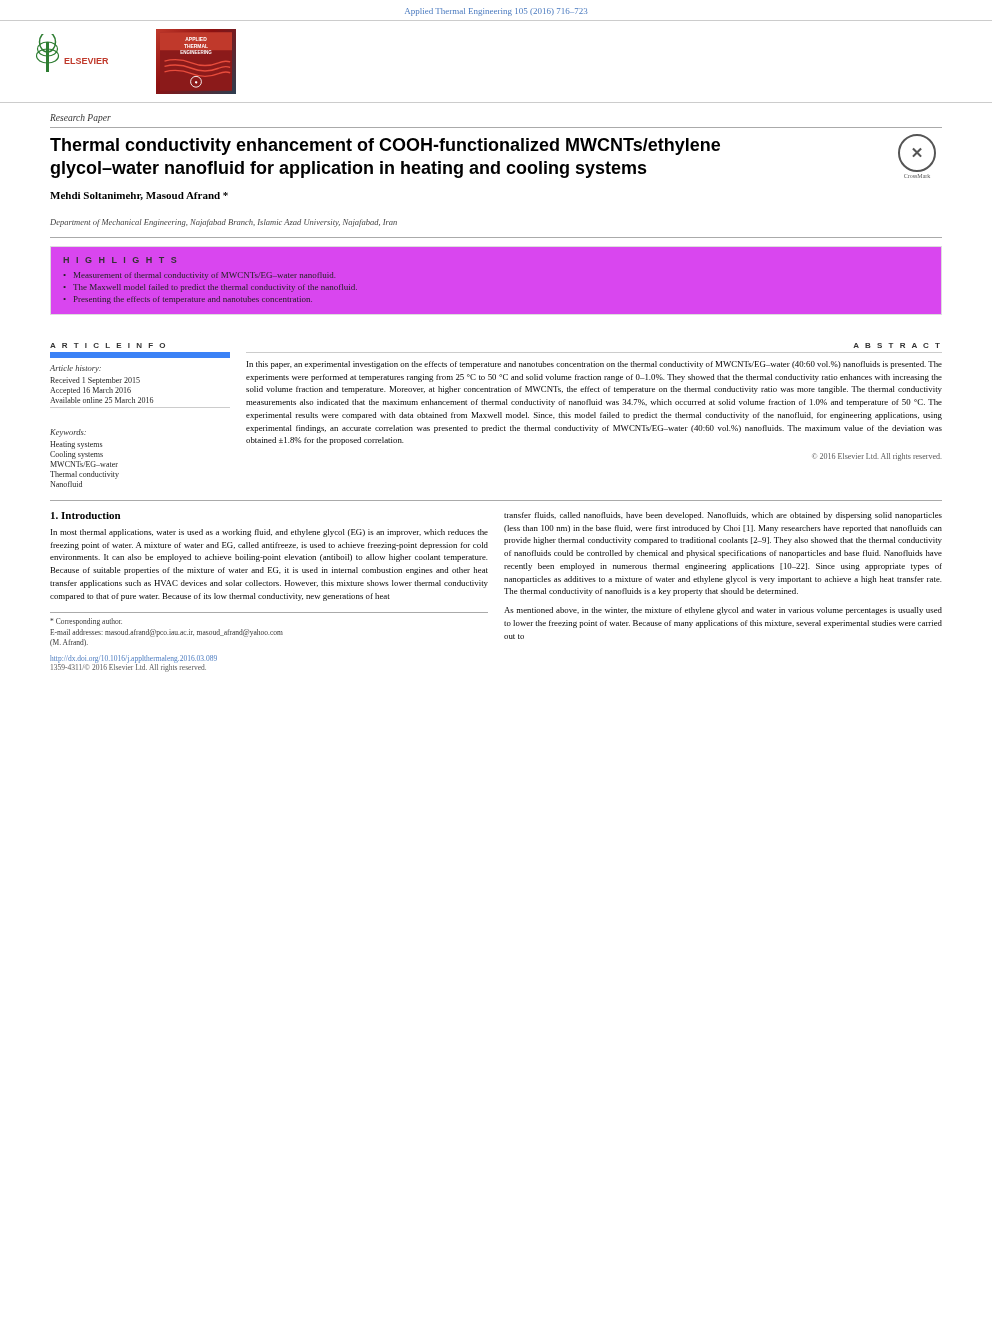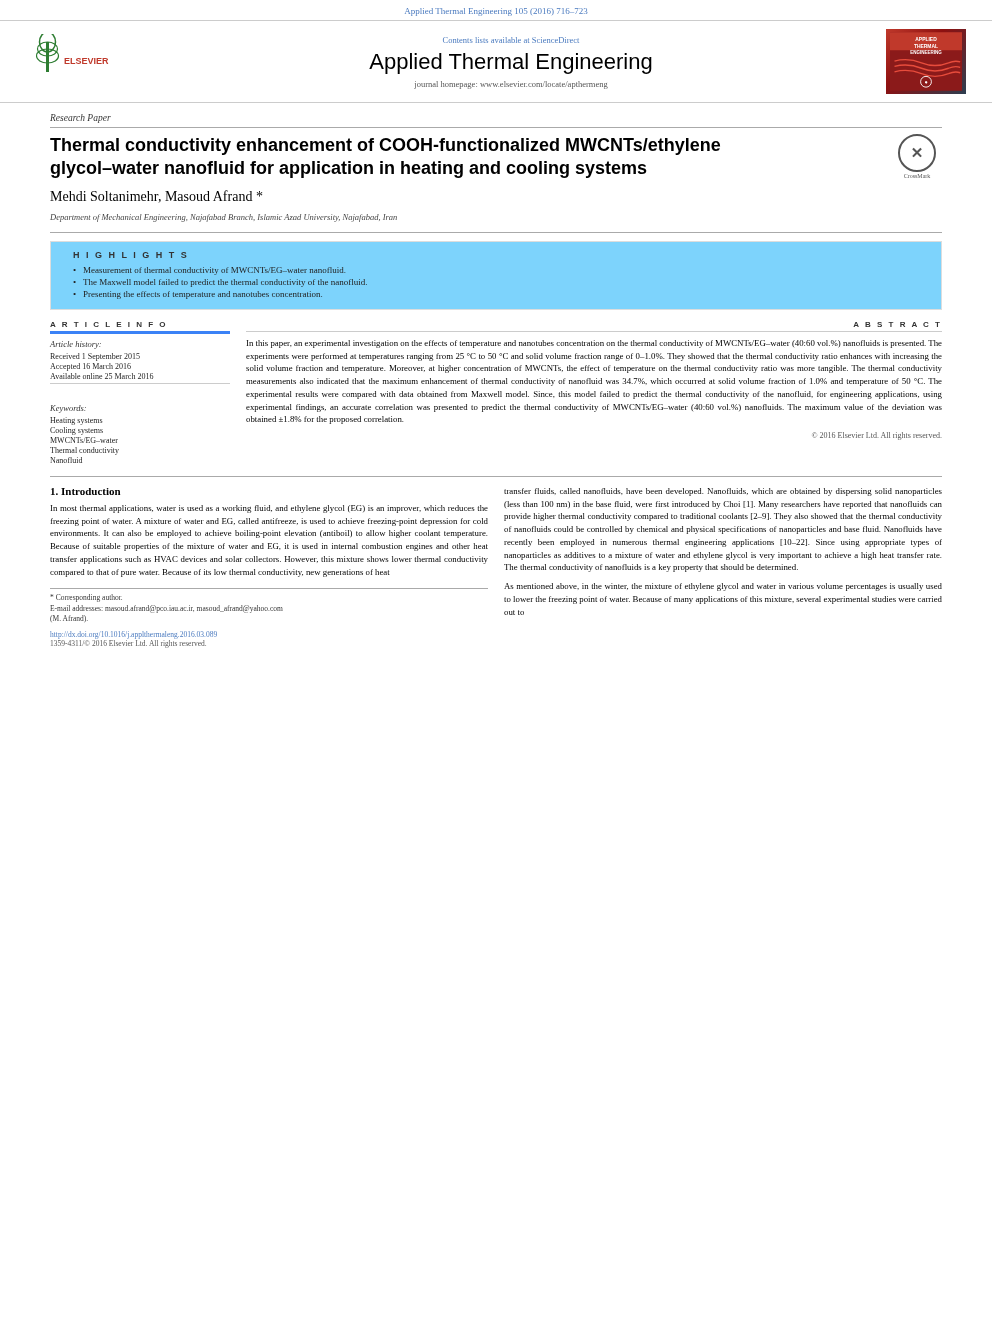--- a/index.html
+++ b/index.html
@@ -114,35 +114,36 @@
       border-radius: 50%;
       border: 2px solid #555;
       display: flex;
       align-items: center;
       justify-content: center;
       font-size: 15px;
       color: #555;
       font-weight: bold;
     }
     .authors {
-      font-size: 14px;
-      margin-bottom: 7px;
-      color: #000;
+      font-size: 11px;
+      margin-bottom: 16px;
+      color: #000;
+      font-weight: bold;
     }
     .affiliation {
       font-size: 8.5px;
       font-style: italic;
       color: #444;
       margin-bottom: 10px;
     }
     .highlights-section {
       border: 1px solid #ddd;
-      background: #7dd3fc;
-      padding: 8px 22px;
-      margin-bottom: 10px;
+      background: #d946ef;
+      padding: 8px 12px;
+      margin-bottom: 26px;
     }
     .highlights-title {
       font-size: 9px;
       letter-spacing: 2px;
       font-weight: bold;
       color: #333;
       margin-bottom: 5px;
       font-family: Arial, sans-serif;
     }
     .highlights-list {
@@ -170,21 +171,21 @@
       width: 180px;
       flex-shrink: 0;
     }
     .article-info-title {
       font-size: 8px;
       letter-spacing: 2px;
       font-weight: bold;
       color: #333;
       margin-bottom: 5px;
       font-family: Arial, sans-serif;
-      border-bottom: 3px solid #3b82f6;
+      border-bottom: 6px solid #3b82f6;
       padding-bottom: 2px;
     }
     .article-history-label {
       font-size: 8.5px;
       font-style: italic;
       color: #333;
       margin-bottom: 3px;
     }
     .article-history-item {
       font-size: 8px;
@@ -291,30 +292,20 @@
     <svg class="elsevier-logo" viewBox="0 0 90 55">
       <rect x="0" y="0" width="90" height="55" fill="#fff"></rect>
 
       <rect x="10" y="8" width="3" height="30" fill="#2e7d32"></rect>
       <ellipse cx="11.5" cy="8" rx="8" ry="10" fill="none" stroke="#2e7d32" stroke-width="1.5"></ellipse>
       <ellipse cx="11.5" cy="15" rx="10" ry="7" fill="none" stroke="#2e7d32" stroke-width="1.2"></ellipse>
       <ellipse cx="11.5" cy="22" rx="11" ry="7" fill="none" stroke="#2e7d32" stroke-width="1.2"></ellipse>
 
       <text x="28" y="30" font-size="9" font-weight="bold" fill="#c0392b" font-family="Arial">ELSEVIER</text>
     </svg>
-  </div>
-  <div class="header-center">
-    <div class="sciencedirect-link">
-      <span>Contents lists available at </span>
-      <span style="color:#4a7abf;">ScienceDirect</span>
-    </div>
-    <div class="journal-title">Applied Thermal Engineering</div>
-    <div class="journal-homepage">
-      <span>journal homepage: www.elsevier.com/locate/apthermeng</span>
-    </div>
   </div>
   <div class="header-right">
     <div class="journal-cover">
       <svg viewBox="0 0 80 65" width="80" height="65">
         <rect width="80" height="65" fill="#8b1a1a"></rect>
         <rect x="0" y="0" width="80" height="20" fill="#c0392b"></rect>
         <text x="40" y="10" text-anchor="middle" font-size="5.5" fill="white" font-family="Arial" font-weight="bold">APPLIED</text>
         <text x="40" y="17" text-anchor="middle" font-size="5.5" fill="white" font-family="Arial" font-weight="bold">THERMAL</text>
         <text x="40" y="24" text-anchor="middle" font-size="5" fill="white" font-family="Arial" font-weight="bold">ENGINEERING</text>
 

